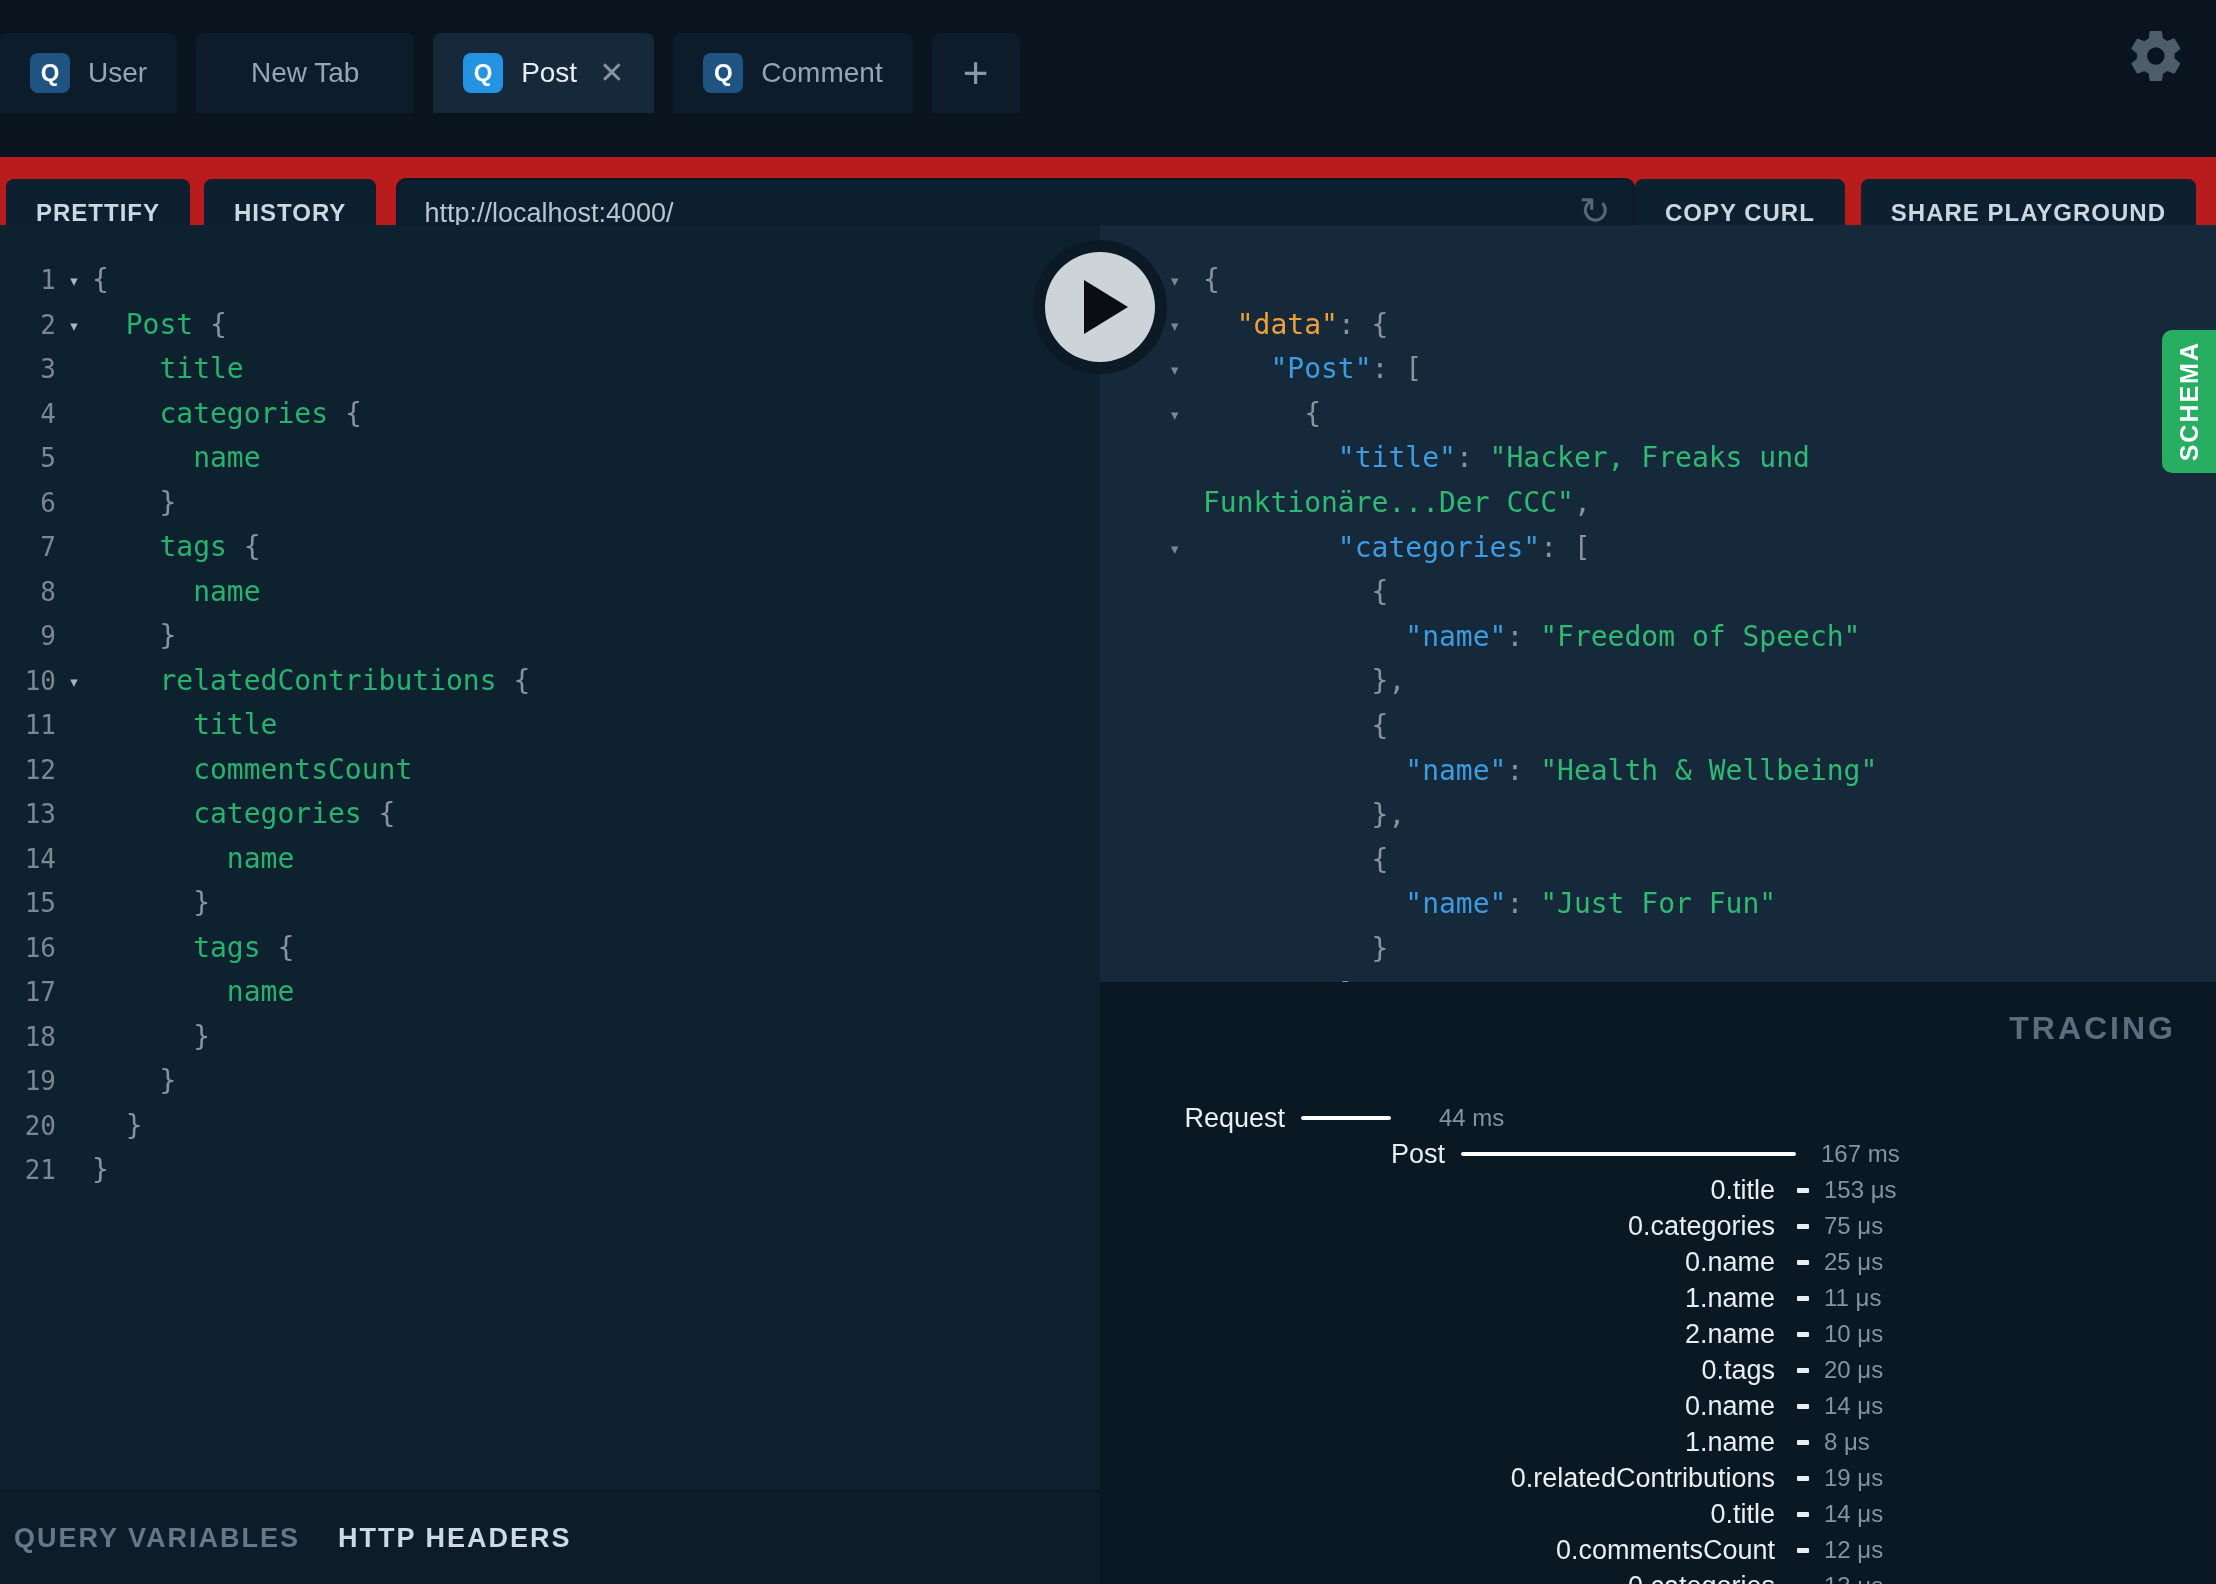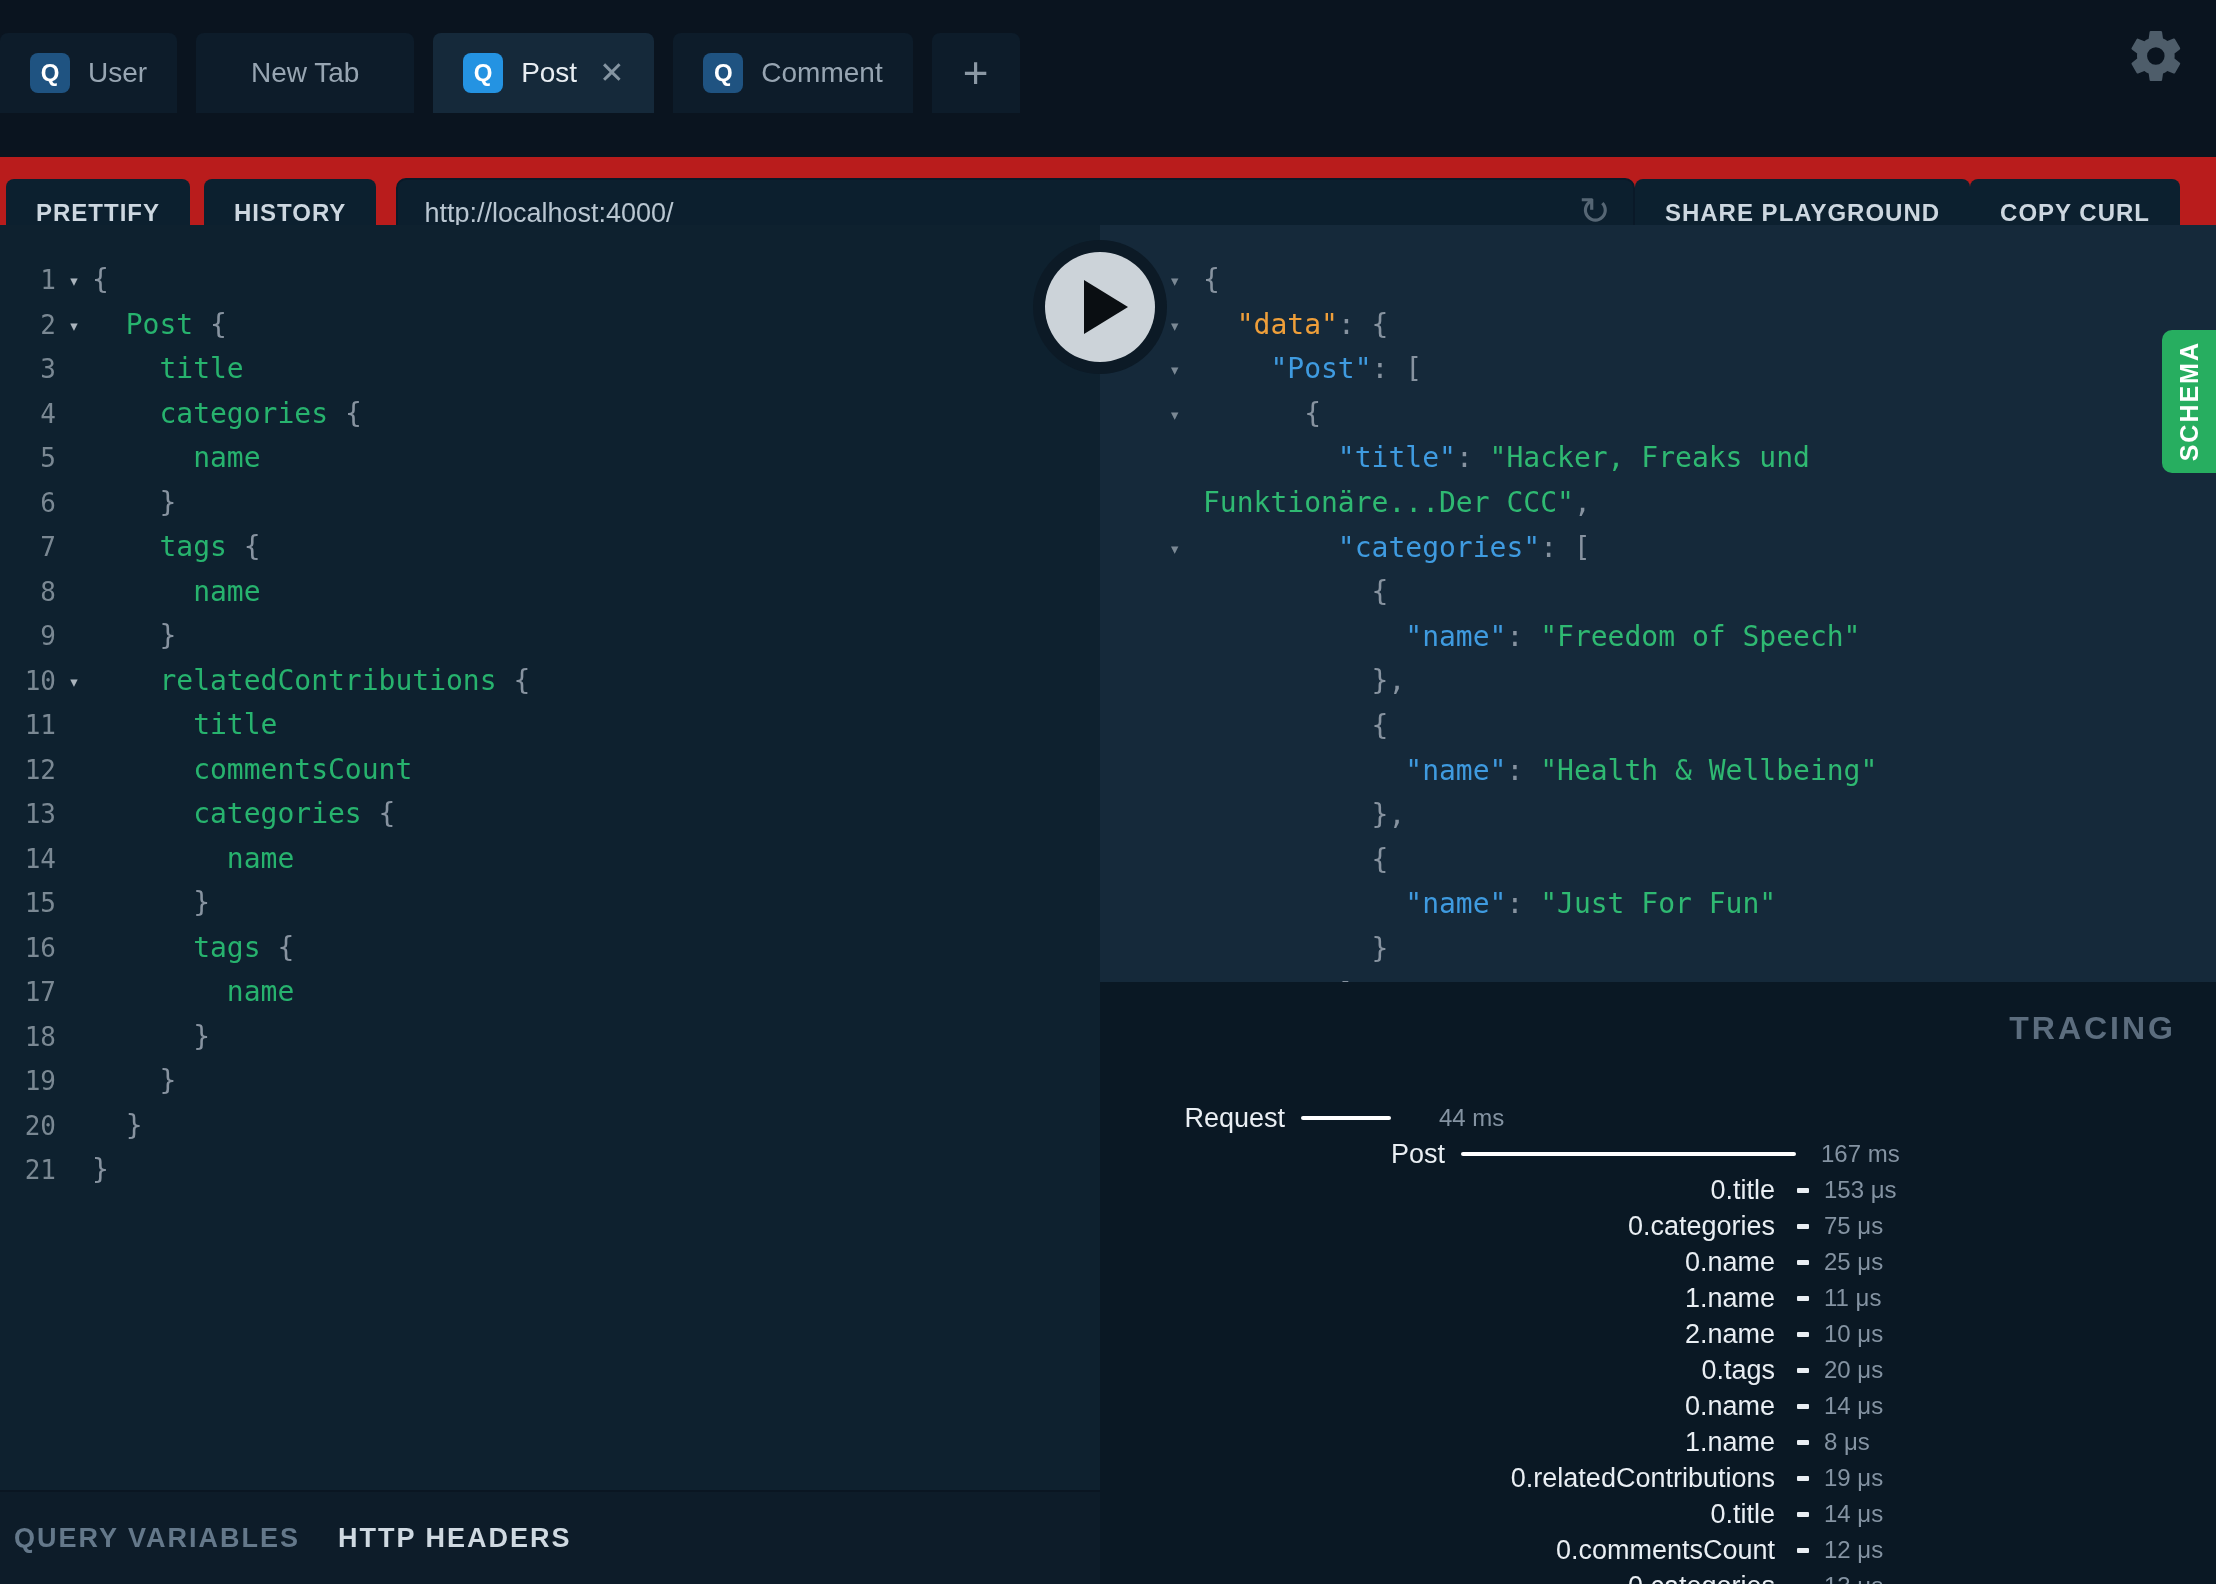--- a/index.html
+++ b/index.html
@@ -115,22 +115,22 @@
   </svg>
 </div>
 
 <div class="toolbar">
   <div class="tbtn">PRETTIFY</div>
   <div class="tbtn">HISTORY</div>
   <div class="urlbox">
     <span>http://localhost:4000/</span>
     <span class="reload">↺</span>
   </div>
+  <div class="tbtn right1">COPY CURL</div>
   <div class="tbtn right2">SHARE PLAYGROUND</div>
-  <div class="tbtn right1">COPY CURL</div>
 </div>
 
 <div class="editor-pane">
   <div class="editor-code" id="editor-code">
       <div class="eline"><span class="lnum">1</span><span class="foldcol">▾</span><span class="tk-p">{</span></div>
       <div class="eline"><span class="lnum">2</span><span class="foldcol">▾</span><span class="tk-f">  Post </span><span class="tk-p">{</span></div>
       <div class="eline"><span class="lnum">3</span><span class="foldcol"></span><span class="tk-f">    title</span></div>
       <div class="eline"><span class="lnum">4</span><span class="foldcol"></span><span class="tk-f">    categories </span><span class="tk-p">{</span></div>
       <div class="eline"><span class="lnum">5</span><span class="foldcol"></span><span class="tk-f">      name</span></div>
       <div class="eline"><span class="lnum">6</span><span class="foldcol"></span><span class="tk-p">    }</span></div>

